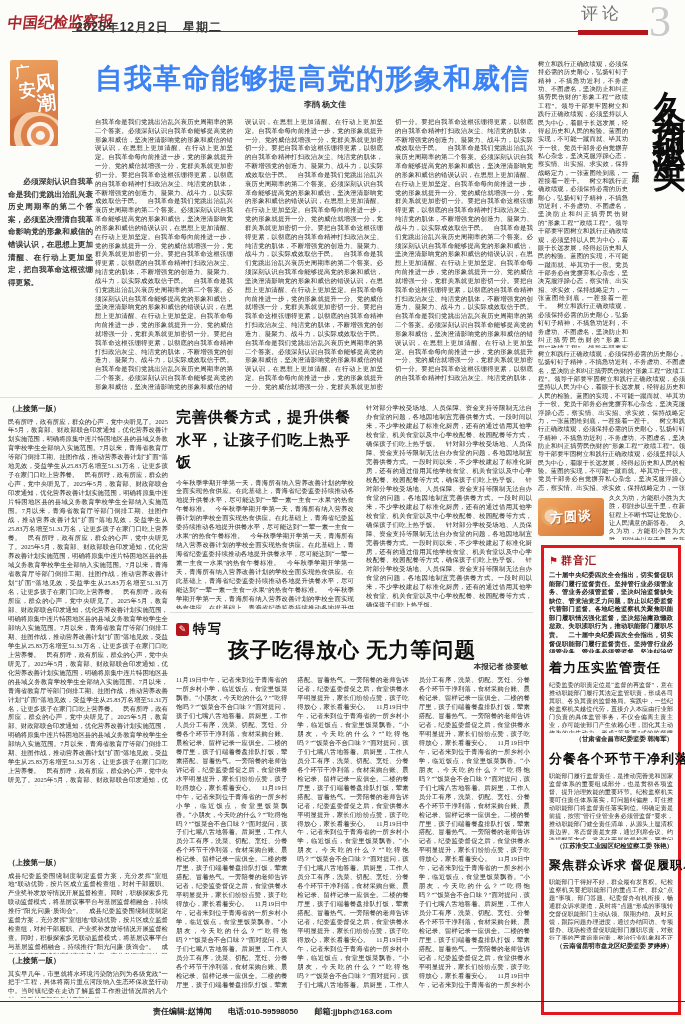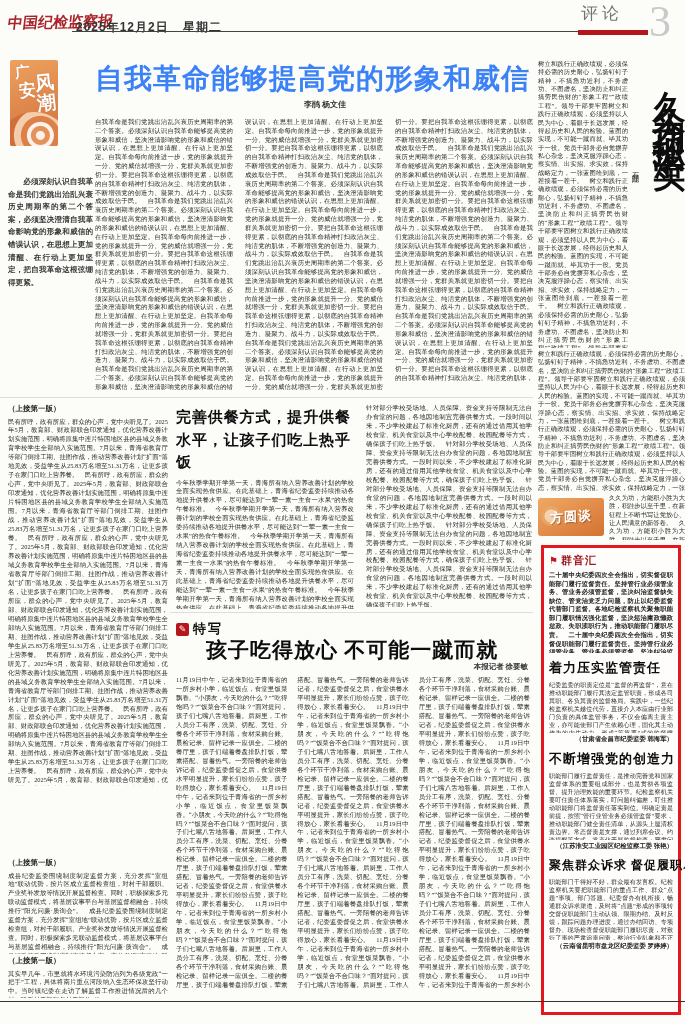--- a/index.html
+++ b/index.html
@@ -154,21 +154,21 @@
 
   <div class="midcol col-mid3">
     <div class="fill-block" style="height:203px">针对部分学校受场地、人员保障、资金支持等限制无法自办食堂的问题，各地因地制宜完善供餐方式。一段时间以来，不少学校建起了标准化厨房，还有的通过借用其他学校食堂、机关食堂以及中心学校配餐、校园配餐等方式，确保孩子们吃上热乎饭。　针对部分学校受场地、人员保障、资金支持等限制无法自办食堂的问题，各地因地制宜完善供餐方式。一段时间以来，不少学校建起了标准化厨房，还有的通过借用其他学校食堂、机关食堂以及中心学校配餐、校园配餐等方式，确保孩子们吃上热乎饭。　针对部分学校受场地、人员保障、资金支持等限制无法自办食堂的问题，各地因地制宜完善供餐方式。一段时间以来，不少学校建起了标准化厨房，还有的通过借用其他学校食堂、机关食堂以及中心学校配餐、校园配餐等方式，确保孩子们吃上热乎饭。　针对部分学校受场地、人员保障、资金支持等限制无法自办食堂的问题，各地因地制宜完善供餐方式。一段时间以来，不少学校建起了标准化厨房，还有的通过借用其他学校食堂、机关食堂以及中心学校配餐、校园配餐等方式，确保孩子们吃上热乎饭。　针对部分学校受场地、人员保障、资金支持等限制无法自办食堂的问题，各地因地制宜完善供餐方式。一段时间以来，不少学校建起了标准化厨房，还有的通过借用其他学校食堂、机关食堂以及中心学校配餐、校园配餐等方式，确保孩子们吃上热乎饭。</div>
   </div>
 
   <div class="sep-feat"></div>
   <div class="feat-tag">
     <span class="feat-tag-icon">✎</span>
     <span class="feat-tag-label">特写</span>
   </div>
-  <div class="feat-headline">孩子吃得放心  不可能一蹴而就</div>
+  <div class="feat-headline">孩子吃得放心  无力等问题</div>
   <div class="feat-byline">本报记者 徐要敏</div>
   <div class="feat-body fill-block">11月19日中午，记者来到位于青海省的一所乡村小学，临近饭点，食堂里饭菜飘香。“小朋友，今天吃的什么？”“吃得饱吗？”“饭菜合不合口味？”面对提问，孩子们七嘴八舌地答着。后厨里，工作人员分工有序，洗菜、切配、烹饪、分餐各个环节干净利落，食材采购台账、晨检记录、留样记录一应俱全。二楼的餐厅里，孩子们端着餐盘排队打饭，荤素搭配、冒着热气。一旁陪餐的老师告诉记者，纪委监委督促之后，食堂供餐水平明显提升，家长们纷纷点赞，孩子吃得放心，家长看着安心。　11月19日中午，记者来到位于青海省的一所乡村小学，临近饭点，食堂里饭菜飘香。“小朋友，今天吃的什么？”“吃得饱吗？”“饭菜合不合口味？”面对提问，孩子们七嘴八舌地答着。后厨里，工作人员分工有序，洗菜、切配、烹饪、分餐各个环节干净利落，食材采购台账、晨检记录、留样记录一应俱全。二楼的餐厅里，孩子们端着餐盘排队打饭，荤素搭配、冒着热气。一旁陪餐的老师告诉记者，纪委监委督促之后，食堂供餐水平明显提升，家长们纷纷点赞，孩子吃得放心，家长看着安心。　11月19日中午，记者来到位于青海省的一所乡村小学，临近饭点，食堂里饭菜飘香。“小朋友，今天吃的什么？”“吃得饱吗？”“饭菜合不合口味？”面对提问，孩子们七嘴八舌地答着。后厨里，工作人员分工有序，洗菜、切配、烹饪、分餐各个环节干净利落，食材采购台账、晨检记录、留样记录一应俱全。二楼的餐厅里，孩子们端着餐盘排队打饭，荤素搭配、冒着热气。一旁陪餐的老师告诉记者，纪委监委督促之后，食堂供餐水平明显提升，家长们纷纷点赞，孩子吃得放心，家长看着安心。　11月19日中午，记者来到位于青海省的一所乡村小学，临近饭点，食堂里饭菜飘香。“小朋友，今天吃的什么？”“吃得饱吗？”“饭菜合不合口味？”面对提问，孩子们七嘴八舌地答着。后厨里，工作人员分工有序，洗菜、切配、烹饪、分餐各个环节干净利落，食材采购台账、晨检记录、留样记录一应俱全。二楼的餐厅里，孩子们端着餐盘排队打饭，荤素搭配、冒着热气。一旁陪餐的老师告诉记者，纪委监委督促之后，食堂供餐水平明显提升，家长们纷纷点赞，孩子吃得放心，家长看着安心。　11月19日中午，记者来到位于青海省的一所乡村小学，临近饭点，食堂里饭菜飘香。“小朋友，今天吃的什么？”“吃得饱吗？”“饭菜合不合口味？”面对提问，孩子们七嘴八舌地答着。后厨里，工作人员分工有序，洗菜、切配、烹饪、分餐各个环节干净利落，食材采购台账、晨检记录、留样记录一应俱全。二楼的餐厅里，孩子们端着餐盘排队打饭，荤素搭配、冒着热气。一旁陪餐的老师告诉记者，纪委监委督促之后，食堂供餐水平明显提升，家长们纷纷点赞，孩子吃得放心，家长看着安心。　11月19日中午，记者来到位于青海省的一所乡村小学，临近饭点，食堂里饭菜飘香。“小朋友，今天吃的什么？”“吃得饱吗？”“饭菜合不合口味？”面对提问，孩子们七嘴八舌地答着。后厨里，工作人员分工有序，洗菜、切配、烹饪、分餐各个环节干净利落，食材采购台账、晨检记录、留样记录一应俱全。二楼的餐厅里，孩子们端着餐盘排队打饭，荤素搭配、冒着热气。一旁陪餐的老师告诉记者，纪委监委督促之后，食堂供餐水平明显提升，家长们纷纷点赞，孩子吃得放心，家长看着安心。　11月19日中午，记者来到位于青海省的一所乡村小学，临近饭点，食堂里饭菜飘香。“小朋友，今天吃的什么？”“吃得饱吗？”“饭菜合不合口味？”面对提问，孩子们七嘴八舌地答着。后厨里，工作人员分工有序，洗菜、切配、烹饪、分餐各个环节干净利落，食材采购台账、晨检记录、留样记录一应俱全。二楼的餐厅里，孩子们端着餐盘排队打饭，荤素搭配、冒着热气。一旁陪餐的老师告诉记者，纪委监委督促之后，食堂供餐水平明显提升，家长们纷纷点赞，孩子吃得放心，家长看着安心。　11月19日中午，记者来到位于青海省的一所乡村小学，临近饭点，食堂里饭菜飘香。“小朋友，今天吃的什么？”“吃得饱吗？”“饭菜合不合口味？”面对提问，孩子们七嘴八舌地答着。后厨里，工作人员分工有序，洗菜、切配、烹饪、分餐各个环节干净利落，食材采购台账、晨检记录、留样记录一应俱全。二楼的餐厅里，孩子们端着餐盘排队打饭，荤素搭配、冒着热气。一旁陪餐的老师告诉记者，纪委监委督促之后，食堂供餐水平明显提升，家长们纷纷点赞，孩子吃得放心，家长看着安心。　11月19日中午，记者来到位于青海省的一所乡村小学，临近饭点，食堂里饭菜飘香。“小朋友，今天吃的什么？”“吃得饱吗？”“饭菜合不合口味？”面对提问，孩子们七嘴八舌地答着。后厨里，工作人员分工有序，洗菜、切配、烹饪、分餐各个环节干净利落，食材采购台账、晨检记录、留样记录一应俱全。二楼的餐厅里，孩子们端着餐盘排队打饭，荤素搭配、冒着热气。一旁陪餐的老师告诉记者，纪委监委督促之后，食堂供餐水平明显提升，家长们纷纷点赞，孩子吃得放心，家长看着安心。</div>
 
   <div class="midcol bl-block1">
     <div class="continued">（上接第一版）</div>
     <div class="fill-block" style="height:82px">成县纪委监委围绕制度制定监督方案，充分发挥“室组地”联动优势，按片区成立监督检查组，对村干部履职、产业奖补发放等情况开展监督检查。同时，积极探索多元联动监督模式，将基层议事平台与基层监督相融合，持续推行“阳光问廉·质询会”。　成县纪委监委围绕制度制定监督方案，充分发挥“室组地”联动优势，按片区成立监督检查组，对村干部履职、产业奖补发放等情况开展监督检查。同时，积极探索多元联动监督模式，将基层议事平台与基层监督相融合，持续推行“阳光问廉·质询会”。　成县纪委监委围绕制度制定监督方案，充分发挥“室组地”联动优势，按片区成立监督检查组，对村干部履职、产业奖补发放等情况开展监督检查。同时，积极探索多元联动监督模式，将基层议事平台与基层监督相融合，持续推行“阳光问廉·质询会”。</div>
   </div>
   <div class="midcol bl-block2">
     <div class="continued">（上接第一版）</div>
     <div class="fill-block" style="height:28px">其实早几年，市里就将水环境污染防治列为各级党政“一把手”工程，具体将南片重点河段纳入生态环保攻坚行动中。当时镇纪委在走访了解监督工作推进情况后的几个村，联系村干部和包村干部的3位…</div>
@@ -178,24 +178,29 @@
     <div class="v-header">
       <span class="v-flag">⚑</span>
       <span class="v-title">群音汇</span>
     </div>
     <div class="v-intro fill-block">二十届中央纪委四次全会指出，切实督促职能部门履行监督责任。坚持管行业必须管业务、管业务必须管监督，坚决纠治监督缺失缺位、管党治党乏力问题，防止以纪委监督代替部门监督。各地纪检监察机关聚焦职能部门履职情况强化监督，坚决惩治庸政懒政怠政、失职渎职行为，推动职能部门履职尽责。　二十届中央纪委四次全会指出，切实督促职能部门履行监督责任。坚持管行业必须管业务、管业务必须管监督，坚决纠治监督缺失缺位、管党治党乏力问题，防止以纪委监督代替部门监督。各地纪检监察机关聚焦职能部门履职情况强化监督，坚决惩治庸政懒政怠政、失职渎职行为，推动职能部门履职尽责。</div>
 
     <div class="v-sub">着力压实监管责任</div>
     <div class="v-para v-p1 fill-block">纪委监委的职责定位是“监督的再监督”，意在推动职能部门履行其法定监管职责，形成各司其职、各负其责的监督格局。实践中，一些纪检监察机关越位代劳，直接介入本应由行业部门负责的具体监管事务，不仅会偏离主责主业，亦可能使部门产生依赖心理，固化其主动作为的内生动力，形成“等靠要”式的监督惯性。因此，必须将监督聚焦于职能部门监管责任本身，推动其扛起监管责任，保障监管责任不落空，实现监督与监管同频共振。</div>
     <div class="v-attr">（甘肃省金昌市纪委监委 韩海军）</div>
 
-    <div class="v-sub">不断增强党的创造力</div>
+    <div class="v-sub">分餐各个环节干净利落</div>
     <div class="v-para v-p2 fill-block">职能部门履行监督责任，是推动完善党和国家监督体系的重要组成部分，也是贯彻各项监督、提升治理效能的重要环节。纪检监察机关要盯住责任体系落实，盯问题纠偏差，盯住推动职能部门将监督责任落实到位。明确定责是前提，按照“管行业管业务必须管监督”要求，推动职能部门健全责任清单，从源头上厘清权责边界。常态督责是支撑，通过列席会议、约谈提醒等方式，常态化开展监督检查；严肃问责是保障，对监管缺位、错位、无力等问题，坚持精准问责、以责促改，以严肃问责倒逼职能部门责任落实。</div>
     <div class="v-attr">（江苏淮安工业园区纪检监察工委 张艳）</div>
 
     <div class="v-sub" style="font-size:12px">聚焦群众诉求 督促履职尽责</div>
     <div class="v-para v-p3 fill-block">职能部门干得好不好，群众最有发言权。纪检监察机关要把职能部门的重点工作、群众“点题”事项、部门答题、纪委督办有机衔接，畅通群众诉求渠道，及时将“点题”形成的事项转交督促职能部门主动认领、限期办结、及时反馈，跟踪问题办理进度，通过办结回访、专项督办、现场检查督促职能部门履职尽责，对敷衍了事的严肃追责问责，整治行业乱象和不正之风，推动职能部门工作思路由“被动向”“主动作为”转变，牢牢扛起行业监管的主体责任，用更扎实的工作成效回应群众新期待。</div>
     <div class="v-attr">（云南省昆明市盘龙区纪委监委 罗婷婷）</div>
   </div>
 
   <div class="footer-rule"></div>
+  <div class="footer-text">
+    <span>责任编辑:赵博闻</span>
+    <span>电话:010-59598050</span>
+    <span>邮箱:jjbph@163.com</span>
+  </div>
 
 </div>
 
 </body></html>

